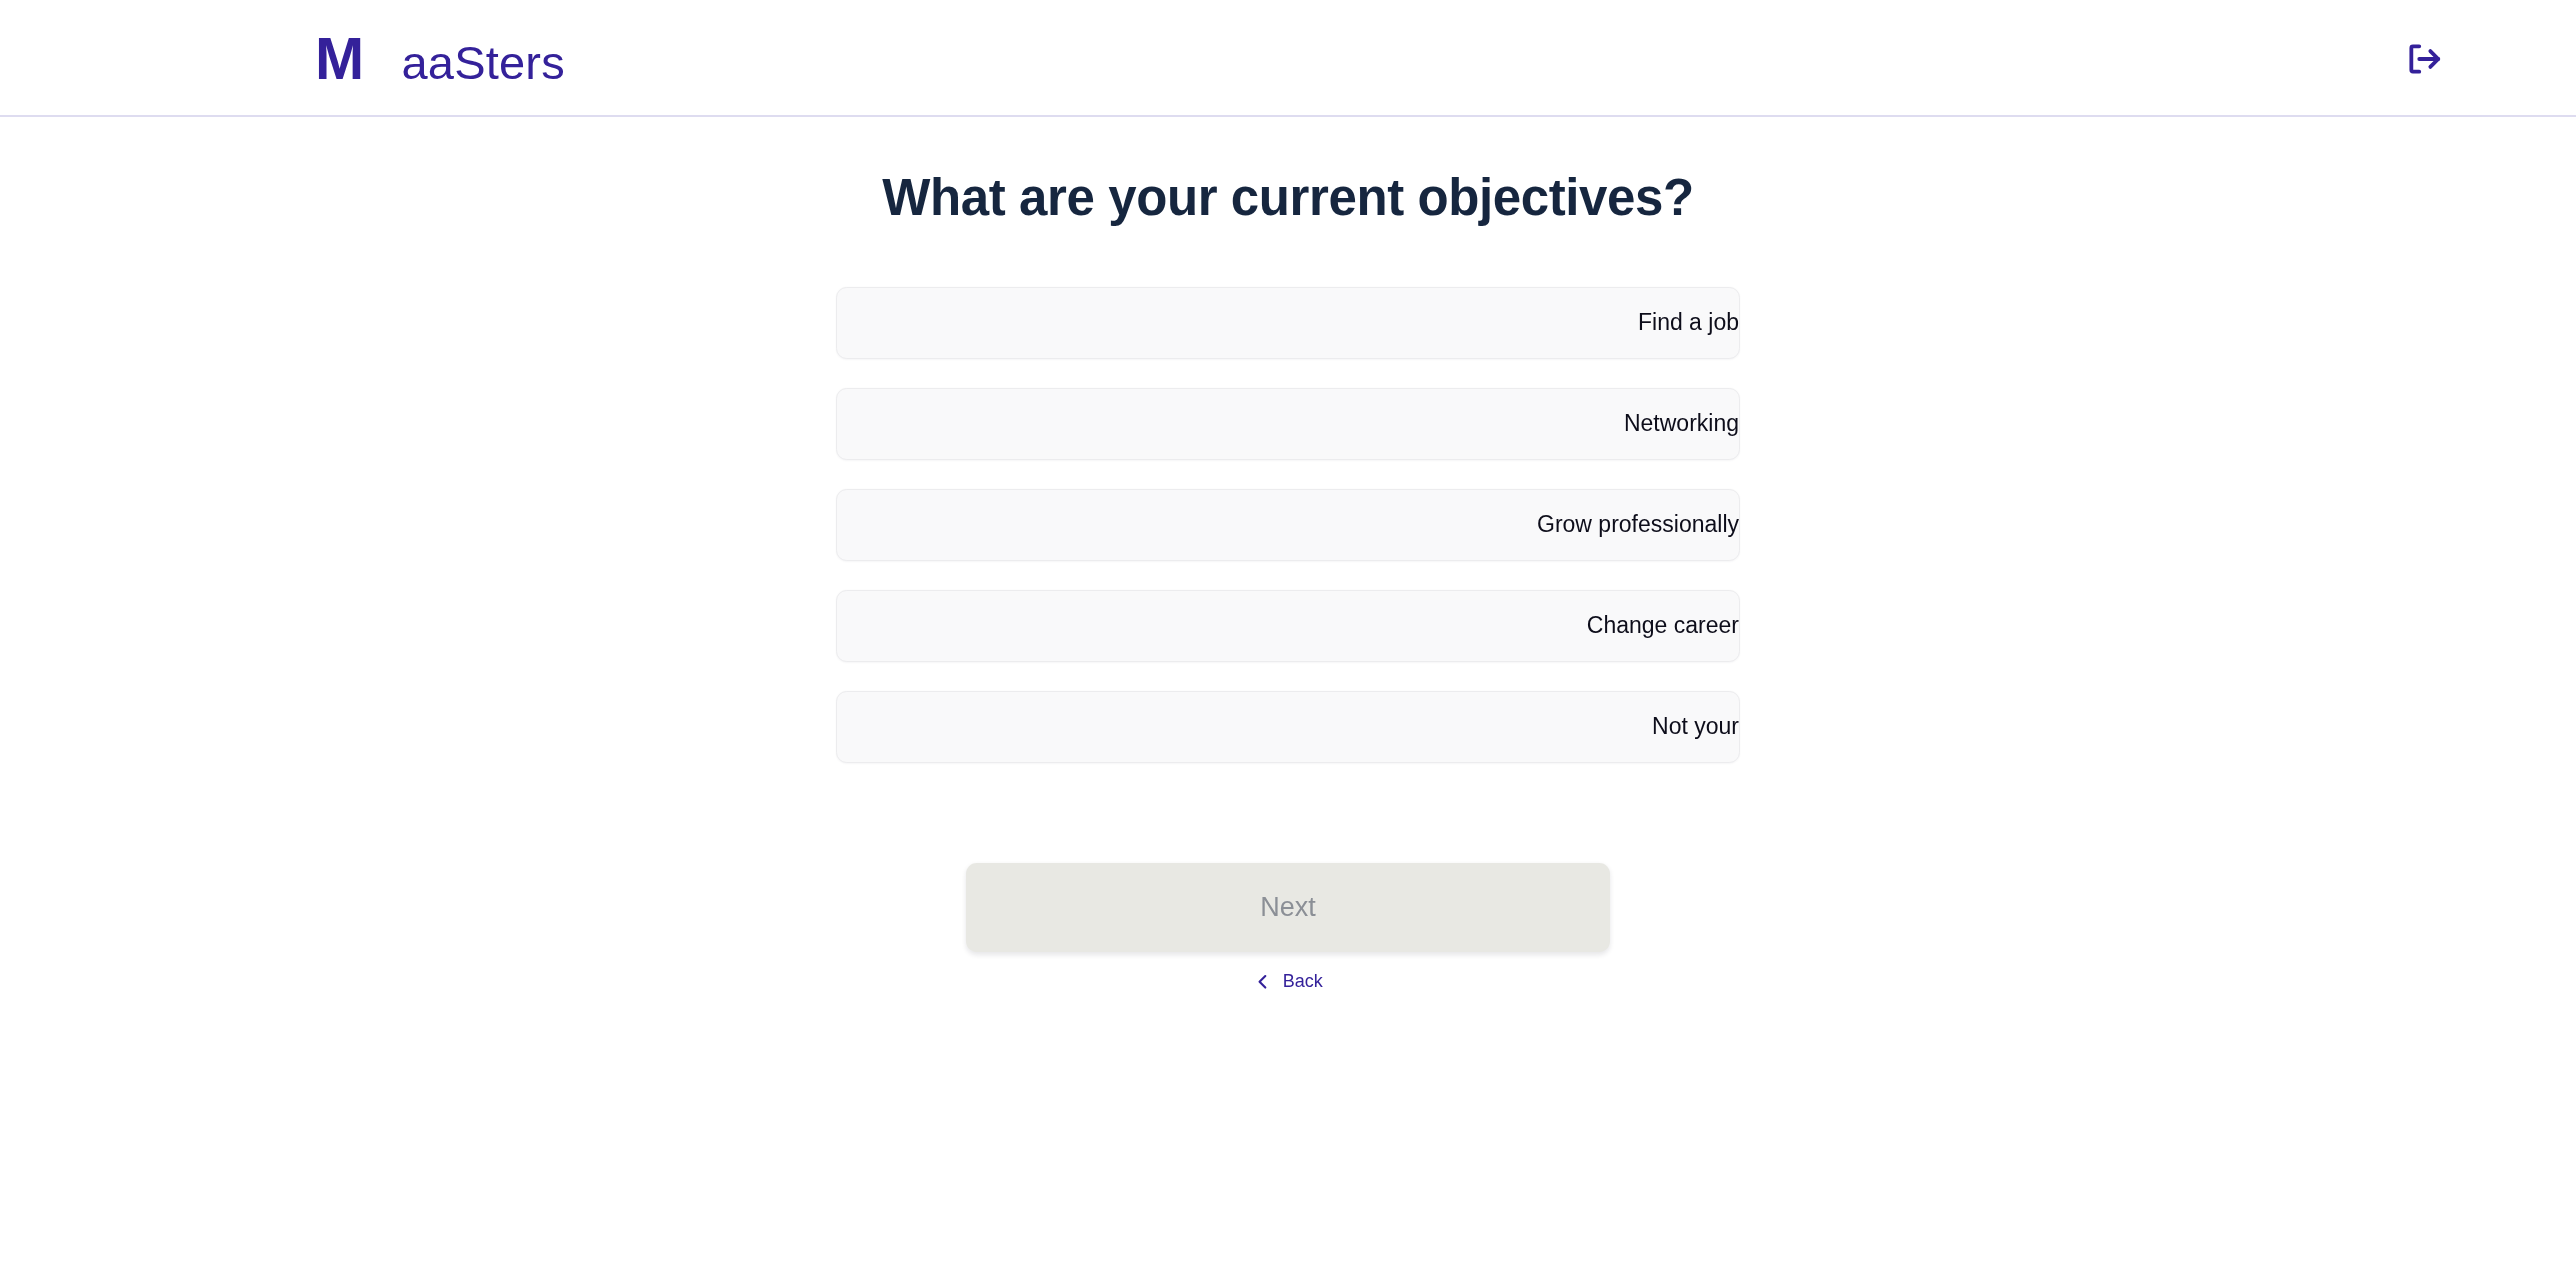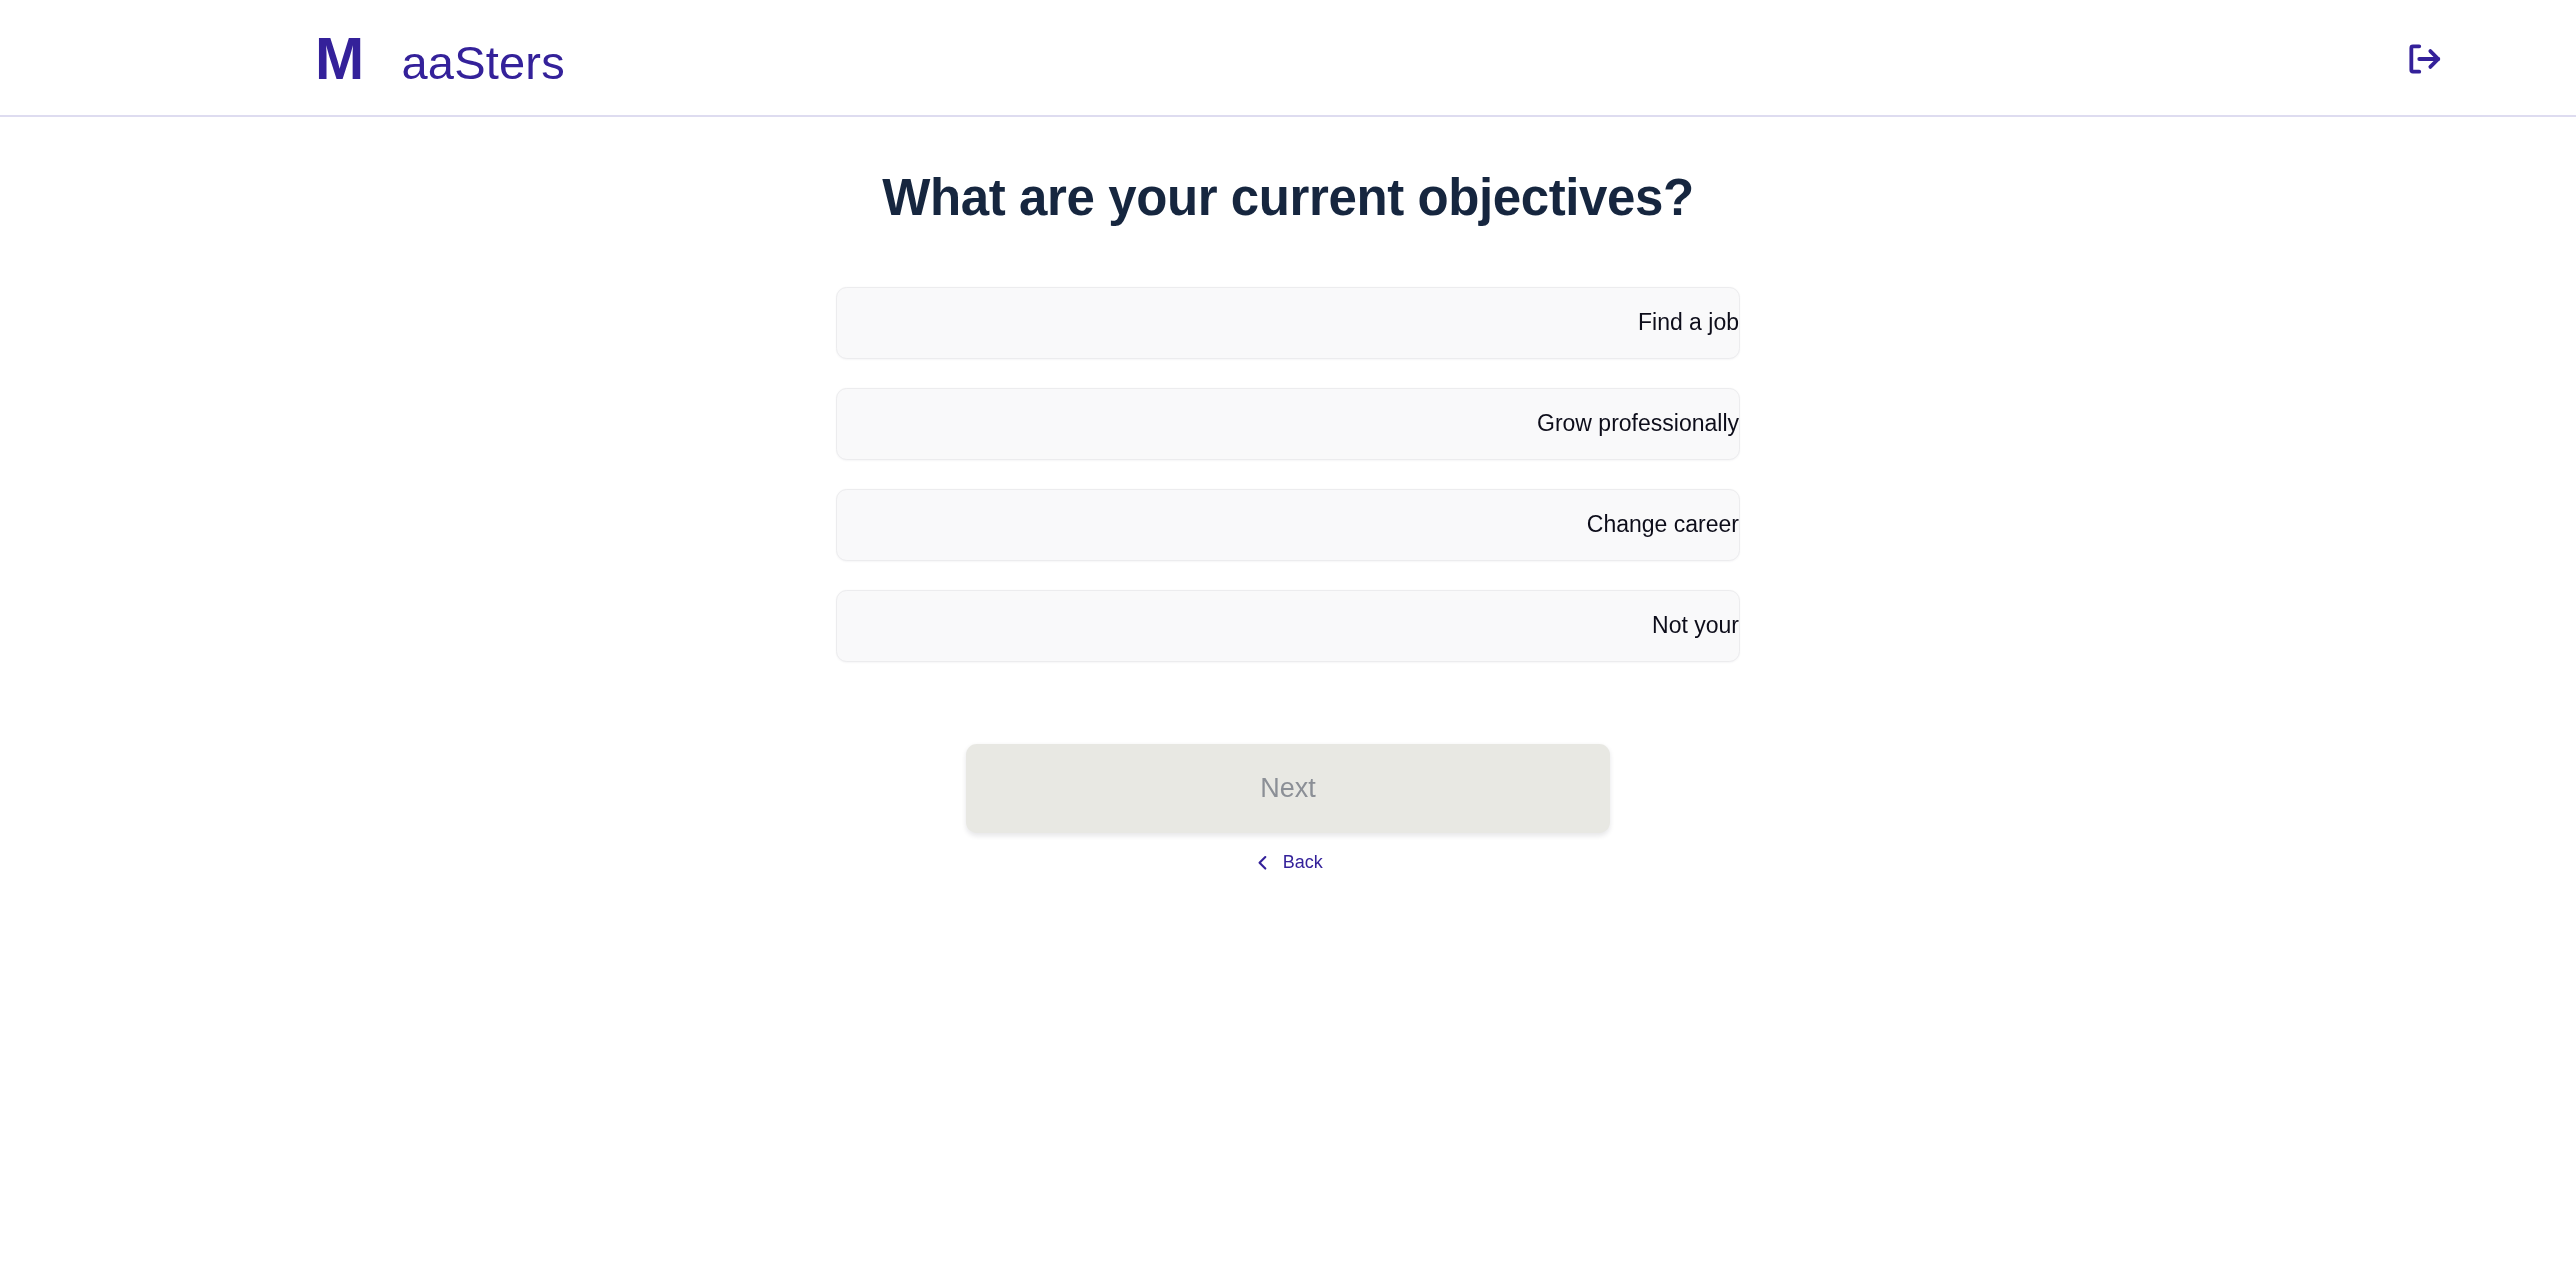--- a/index.html
+++ b/index.html
@@ -121,20 +121,21 @@
     background: #e8e8e3;
     color: #8b8f96;
     font-family: "Liberation Sans", sans-serif;
     font-size: 27px;
     font-weight: 400;
     display: flex;
     align-items: center;
     justify-content: center;
     cursor: default;
     box-shadow: 0 2.7px 5.4px rgba(16, 24, 40, 0.10);
+    margin-top: 18px;
   }
 
   .back-link {
     margin-top: 19.7px;
     display: flex;
     align-items: center;
     gap: 9.8px;
     color: #34219a;
     font-size: 18px;
     font-weight: 400;
@@ -171,20 +172,23 @@
 
   <h1 class="page-title">What are your current objectives?</h1>
 
   <div class="options-list">
 
     <button class="option-button">
       <span>Find a job</span>
     </button>
 
 
+    <button class="option-button">
+      <span>Networking</span>
+    </button>
 
     <button class="option-button">
       <span>Grow professionally</span>
     </button>
 
     <button class="option-button">
       <span>Change career</span>
     </button>
 
     <button class="option-button">

